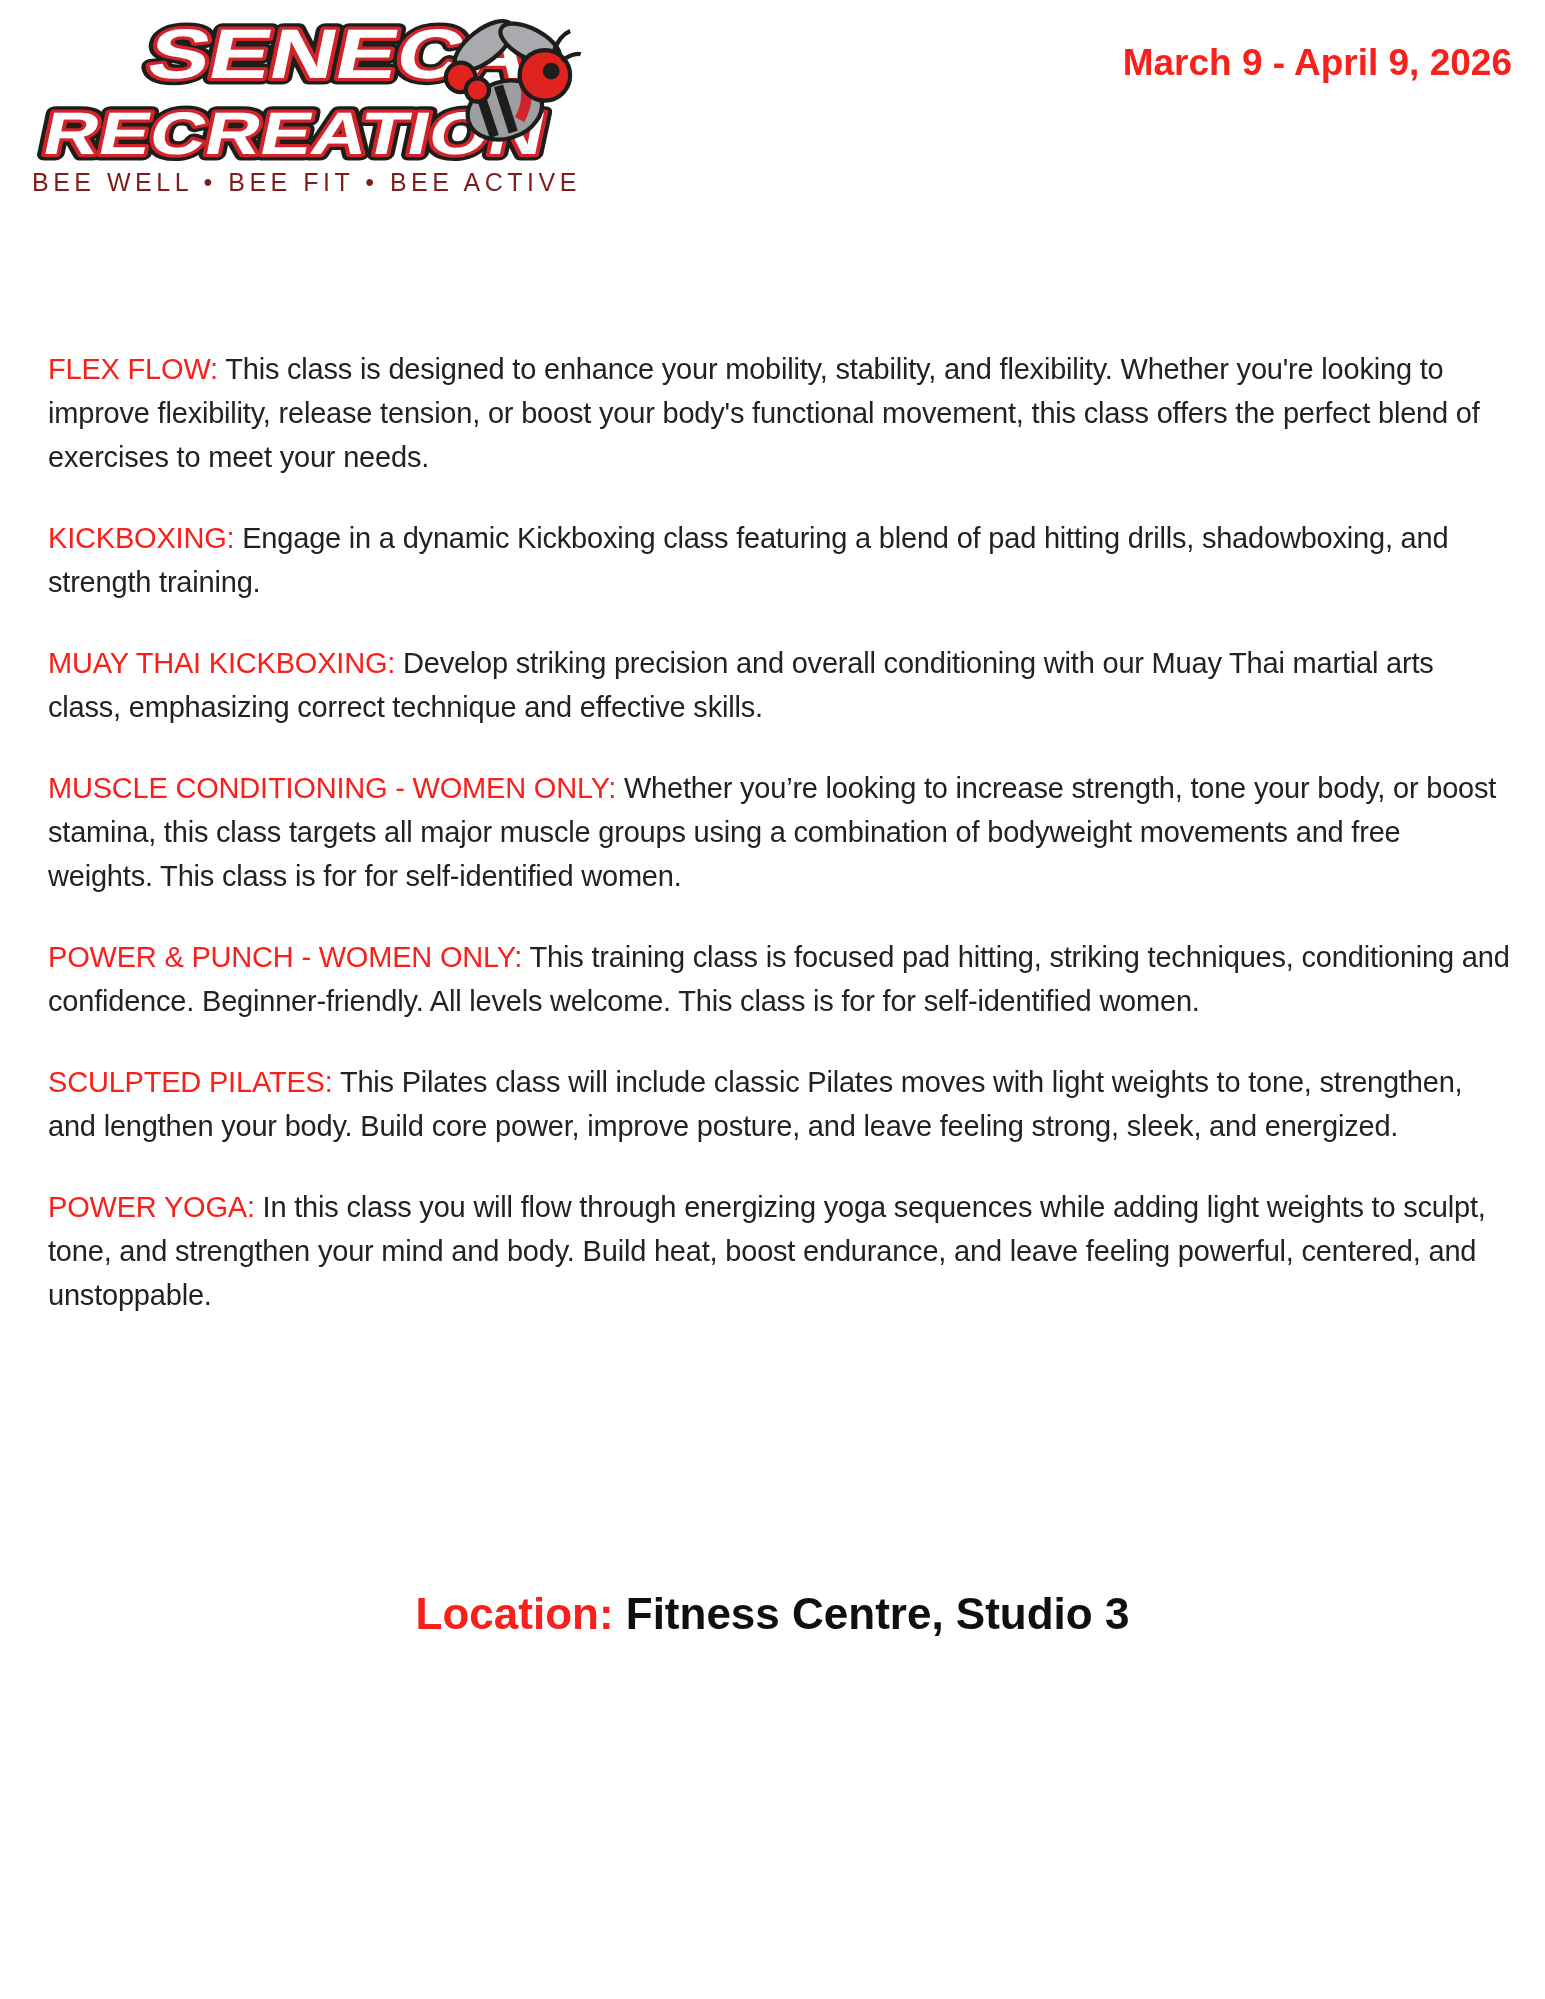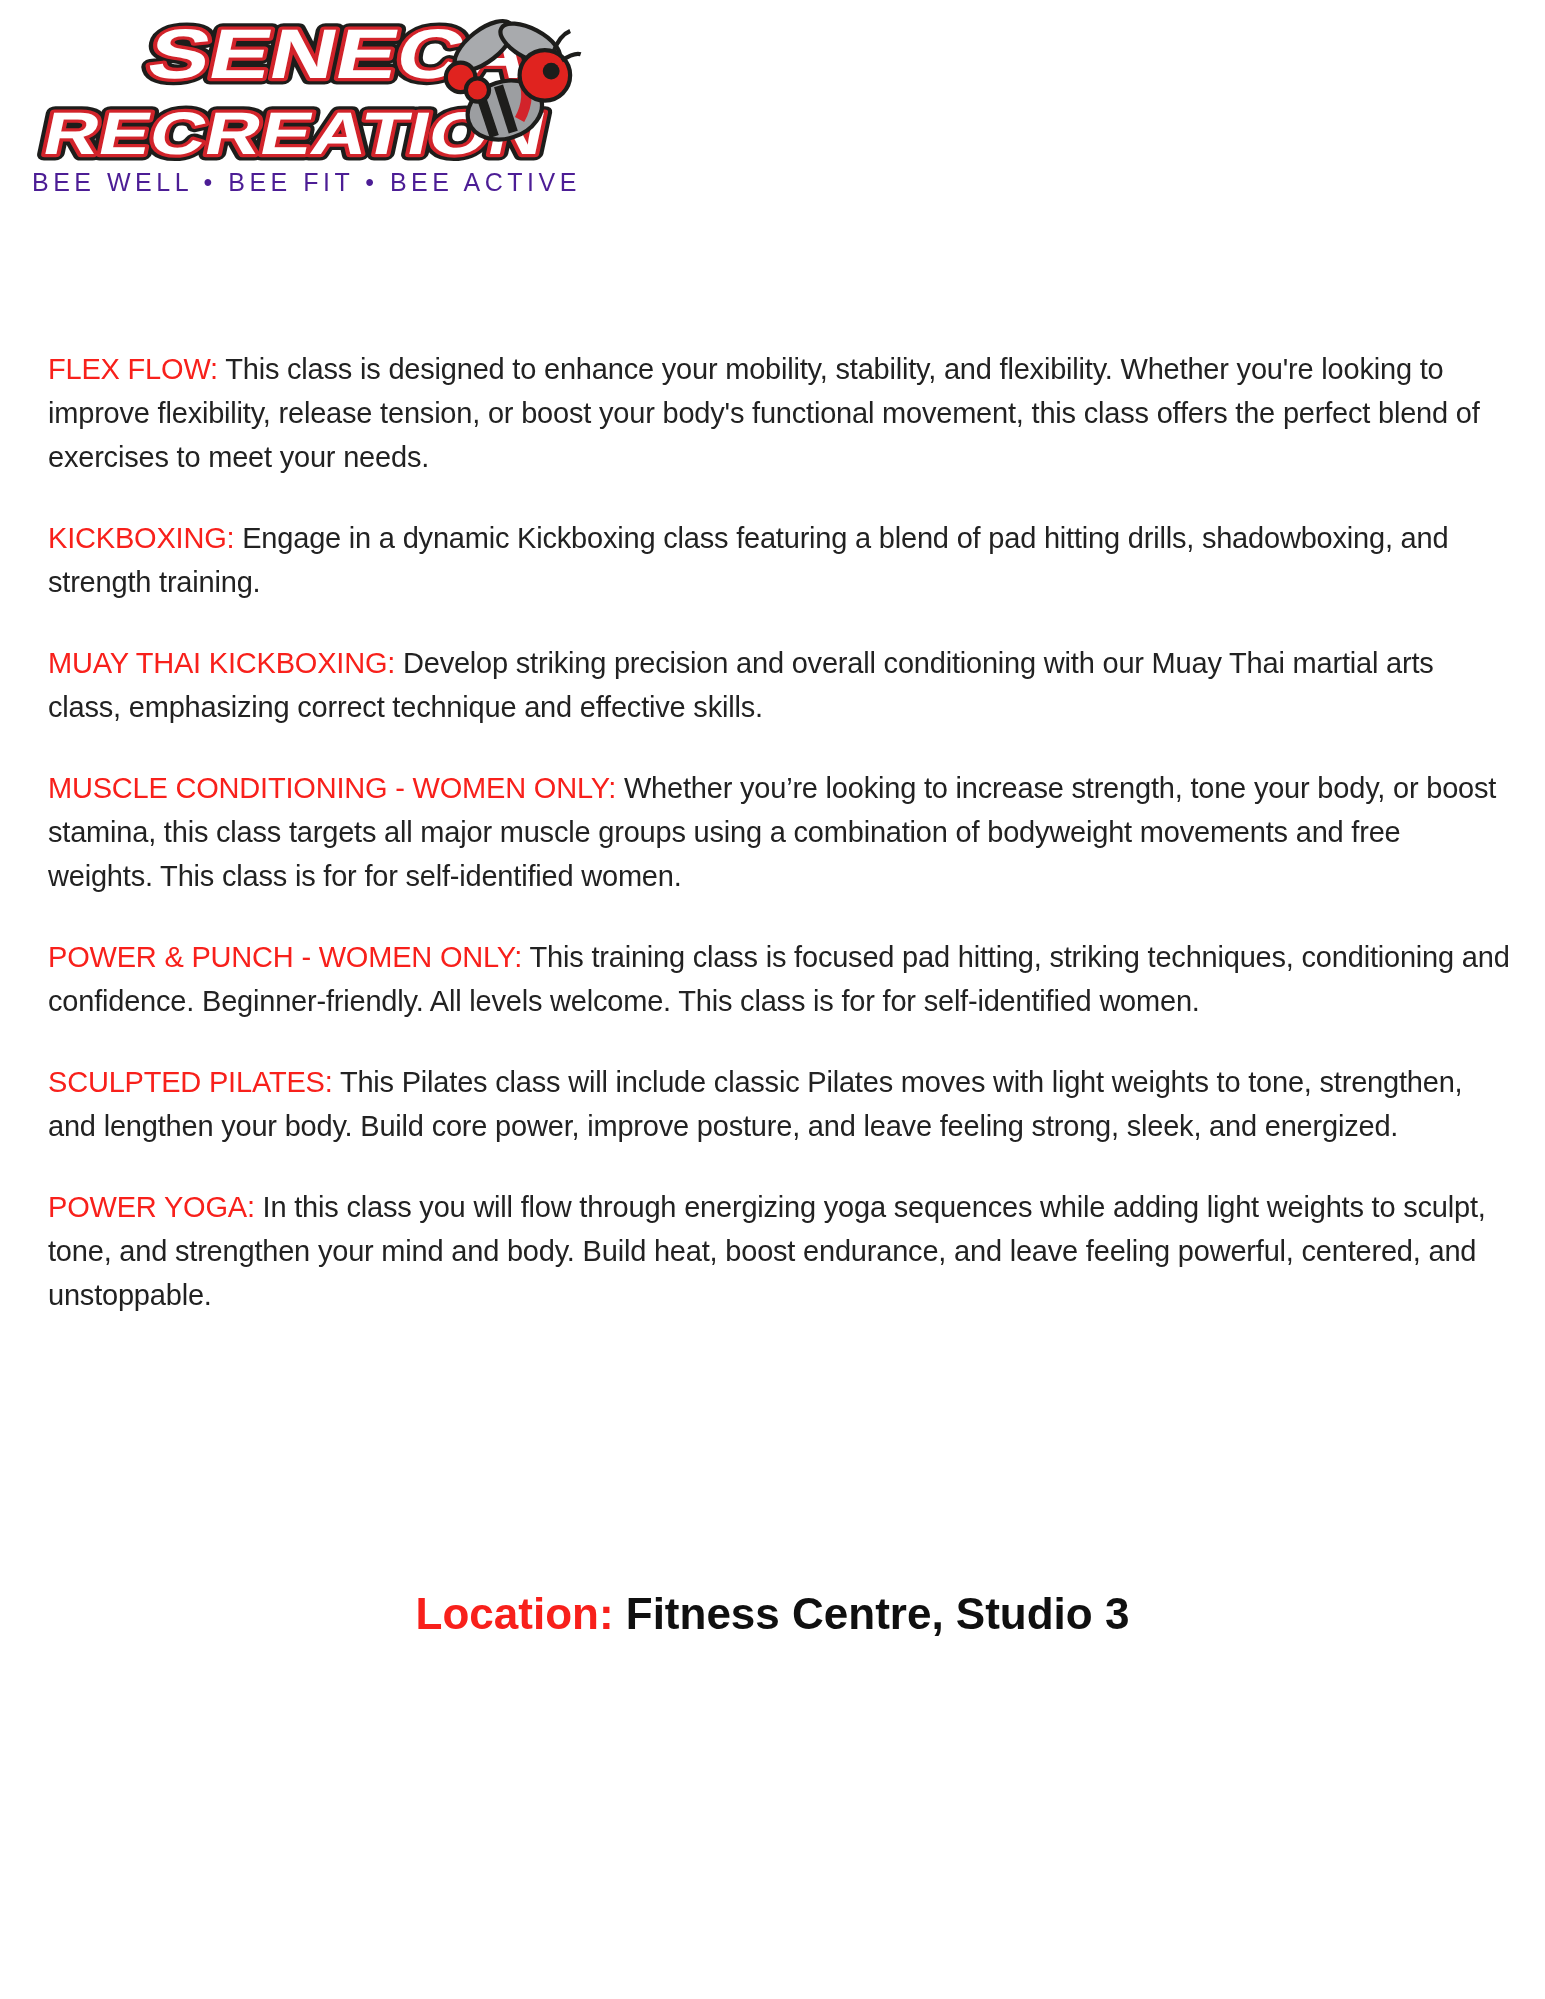--- a/index.html
+++ b/index.html
@@ -26,21 +26,21 @@
   .logo-wordmark { display: block; }
   .logo-wordmark text {
     font-family: "Liberation Sans", sans-serif;
     font-weight: bold;
   }
   .logo-tagline {
     margin-top: 2px;
     margin-left: 2px;
     font-size: 25px;
     letter-spacing: 4.5px;
-    color: #4c1d95;
+    color: #7f1d1d;
     white-space: nowrap;
   }
   .bee {
     position: absolute;
     top: -4px; right: -12px;
     width: 158px; height: 158px;
   }
   .title-block {
     text-align: right;
     padding-top: 22px;
@@ -129,20 +129,21 @@
 
           <circle cx="30" cy="64" r="14" fill="#e0231f"></circle>
           <circle cx="46" cy="76" r="11" fill="#e0231f"></circle>
         </g>
       </svg>
 
       <div class="logo-tagline">BEE WELL • BEE FIT • BEE ACTIVE</div>
     </div>
 
     <div class="title-block">
+      <div class="date-range">March 9 - April 9, 2026</div>
     </div>
   </div>
 
   <div class="main">
     <p class="class-para"><span class="class-name">FLEX FLOW:</span><span> This class is designed to enhance your mobility, stability, and flexibility. Whether you're looking to improve flexibility, release tension, or boost your body's functional movement, this class offers the perfect blend of exercises to meet your needs.</span></p>
 
     <p class="class-para"><span class="class-name">KICKBOXING:</span><span> Engage in a dynamic Kickboxing class featuring a blend of pad hitting drills, shadowboxing, and strength training.</span></p>
 
     <p class="class-para"><span class="class-name">MUAY THAI KICKBOXING:</span><span> Develop striking precision and overall conditioning with our Muay Thai martial arts class, emphasizing correct technique and effective skills.</span></p>
 

